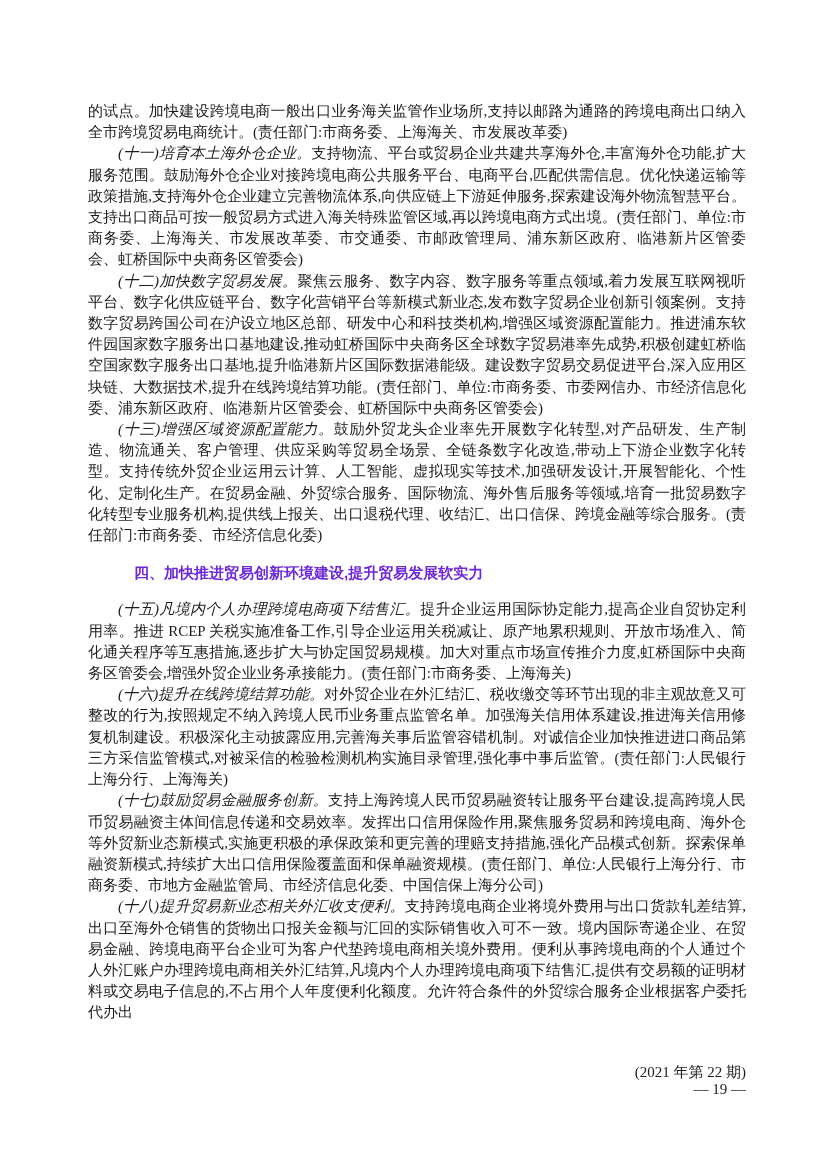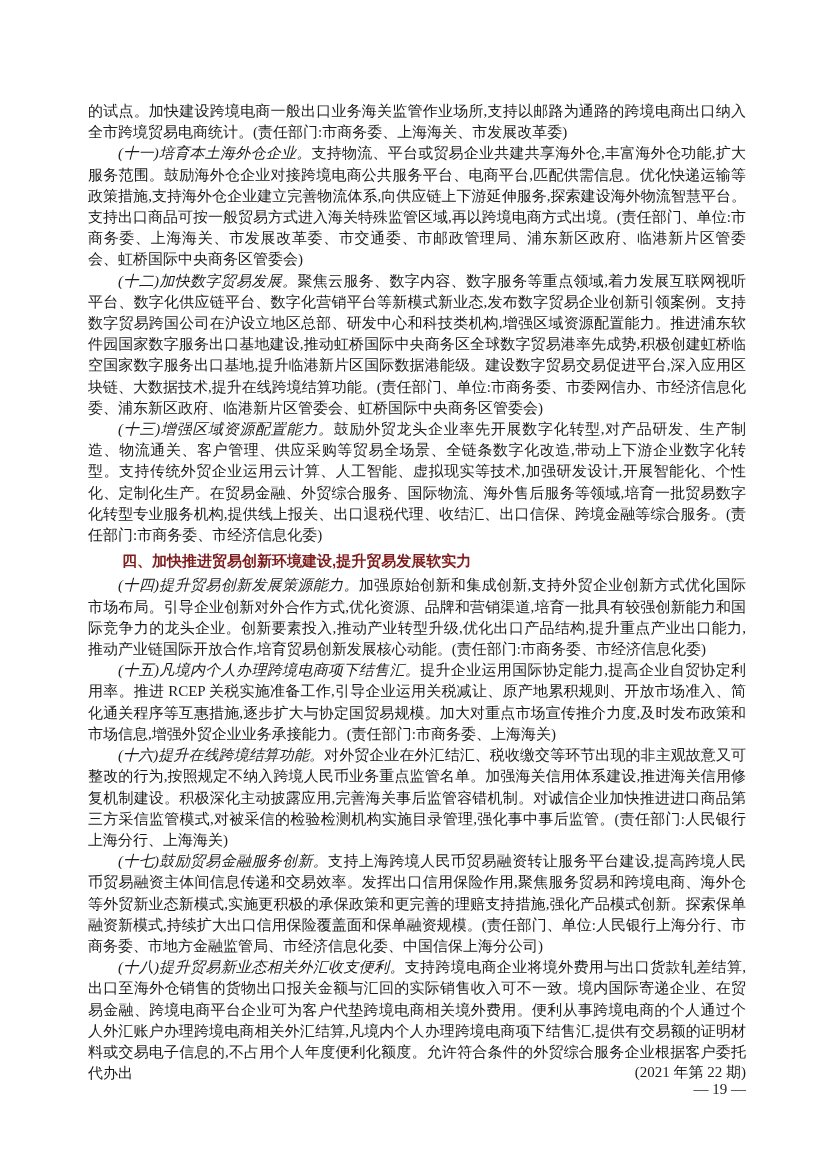--- a/index.html
+++ b/index.html
@@ -28,27 +28,27 @@
     line-height: 21.2px;
     text-align: justify;
     text-align-last: left;
     text-indent: 2em;
     word-break: break-all;
   }
   p.para.no-indent {
     text-indent: 0;
   }
   p.heading {
-    margin: 4px;
+    margin: 16px;
     font-size: 15px;
     line-height: 21.2px;
     text-indent: 2em;
     font-weight: bold;
     font-family: "Liberation Sans", "DejaVu Sans", sans-serif;
-    color: #7f1d1d;
+    color: #6d28d9;
   }
   .lead {
     
     font-style: italic;
   }
   .footer {
     position: absolute;
     left: 88px;
     top: 1061px;
     width: 658px;
@@ -77,23 +77,22 @@
     <p class="para no-indent"><span>的试点。加快建设跨境电商一般出口业务海关监管作业场所,支持以邮路为通路的跨境电商出口纳入全市跨境贸易电商统计。(责任部门:市商务委、上海海关、市发展改革委)</span></p>
 
     <p class="para"><span class="lead">(十一)培育本土海外仓企业。</span><span>支持物流、平台或贸易企业共建共享海外仓,丰富海外仓功能,扩大服务范围。鼓励海外仓企业对接跨境电商公共服务平台、电商平台,匹配供需信息。优化快递运输等政策措施,支持海外仓企业建立完善物流体系,向供应链上下游延伸服务,探索建设海外物流智慧平台。支持出口商品可按一般贸易方式进入海关特殊监管区域,再以跨境电商方式出境。(责任部门、单位:市商务委、上海海关、市发展改革委、市交通委、市邮政管理局、浦东新区政府、临港新片区管委会、虹桥国际中央商务区管委会)</span></p>
 
     <p class="para"><span class="lead">(十二)加快数字贸易发展。</span><span>聚焦云服务、数字内容、数字服务等重点领域,着力发展互联网视听平台、数字化供应链平台、数字化营销平台等新模式新业态,发布数字贸易企业创新引领案例。支持数字贸易跨国公司在沪设立地区总部、研发中心和科技类机构,增强区域资源配置能力。推进浦东软件园国家数字服务出口基地建设,推动虹桥国际中央商务区全球数字贸易港率先成势,积极创建虹桥临空国家数字服务出口基地,提升临港新片区国际数据港能级。建设数字贸易交易促进平台,深入应用区块链、大数据技术,提升在线跨境结算功能。(责任部门、单位:市商务委、市委网信办、市经济信息化委、浦东新区政府、临港新片区管委会、虹桥国际中央商务区管委会)</span></p>
 
     <p class="para"><span class="lead">(十三)增强区域资源配置能力。</span><span>鼓励外贸龙头企业率先开展数字化转型,对产品研发、生产制造、物流通关、客户管理、供应采购等贸易全场景、全链条数字化改造,带动上下游企业数字化转型。支持传统外贸企业运用云计算、人工智能、虚拟现实等技术,加强研发设计,开展智能化、个性化、定制化生产。在贸易金融、外贸综合服务、国际物流、海外售后服务等领域,培育一批贸易数字化转型专业服务机构,提供线上报关、出口退税代理、收结汇、出口信保、跨境金融等综合服务。(责任部门:市商务委、市经济信息化委)</span></p>
 
     <p class="heading">四、加快推进贸易创新环境建设,提升贸易发展软实力</p>
 
-    <p class="para"><span class="lead">(十四)提升贸易创新发展策源能力。</span><span>加强原始创新和集成创新,支持外贸企业创新方式优化国际市场布局。引导企业创新对外合作方式,优化资源、品牌和营销渠道,培育一批具有较强创新能力和国际竞争力的龙头企业。创新要素投入,推动产业转型升级,优化出口产品结构,提升重点产业出口能力,推动产业链国际开放合作,培育贸易创新发展核心动能。(责任部门:市商务委、市经济信息化委)</span></p>
 
-    <p class="para"><span class="lead">(十五)凡境内个人办理跨境电商项下结售汇。</span><span>提升企业运用国际协定能力,提高企业自贸协定利用率。推进 RCEP 关税实施准备工作,引导企业运用关税减让、原产地累积规则、开放市场准入、简化通关程序等互惠措施,逐步扩大与协定国贸易规模。加大对重点市场宣传推介力度,及时发布政策和市场信息,增强外贸企业业务承接能力。(责任部门:市商务委、上海海关)</span></p>
+    <p class="para"><span class="lead">(十五)凡境内个人办理跨境电商项下结售汇。</span><span>提升企业运用国际协定能力,提高企业自贸协定利用率。推进 RCEP 关税实施准备工作,引导企业运用关税减让、原产地累积规则、开放市场准入、简化通关程序等互惠措施,逐步扩大与协定国贸易规模。加大对重点市场宣传推介力度,虹桥国际中央商务区管委会,增强外贸企业业务承接能力。(责任部门:市商务委、上海海关)</span></p>
 
     <p class="para"><span class="lead">(十六)提升在线跨境结算功能。</span><span>对外贸企业在外汇结汇、税收缴交等环节出现的非主观故意又可整改的行为,按照规定不纳入跨境人民币业务重点监管名单。加强海关信用体系建设,推进海关信用修复机制建设。积极深化主动披露应用,完善海关事后监管容错机制。对诚信企业加快推进进口商品第三方采信监管模式,对被采信的检验检测机构实施目录管理,强化事中事后监管。(责任部门:人民银行上海分行、上海海关)</span></p>
 
     <p class="para"><span class="lead">(十七)鼓励贸易金融服务创新。</span><span>支持上海跨境人民币贸易融资转让服务平台建设,提高跨境人民币贸易融资主体间信息传递和交易效率。发挥出口信用保险作用,聚焦服务贸易和跨境电商、海外仓等外贸新业态新模式,实施更积极的承保政策和更完善的理赔支持措施,强化产品模式创新。探索保单融资新模式,持续扩大出口信用保险覆盖面和保单融资规模。(责任部门、单位:人民银行上海分行、市商务委、市地方金融监管局、市经济信息化委、中国信保上海分公司)</span></p>
 
     <p class="para"><span class="lead">(十八)提升贸易新业态相关外汇收支便利。</span><span>支持跨境电商企业将境外费用与出口货款轧差结算,出口至海外仓销售的货物出口报关金额与汇回的实际销售收入可不一致。境内国际寄递企业、在贸易金融、跨境电商平台企业可为客户代垫跨境电商相关境外费用。便利从事跨境电商的个人通过个人外汇账户办理跨境电商相关外汇结算,凡境内个人办理跨境电商项下结售汇,提供有交易额的证明材料或交易电子信息的,不占用个人年度便利化额度。允许符合条件的外贸综合服务企业根据客户委托代办出</span></p>
 
   </div>
 
   <div class="footer">

